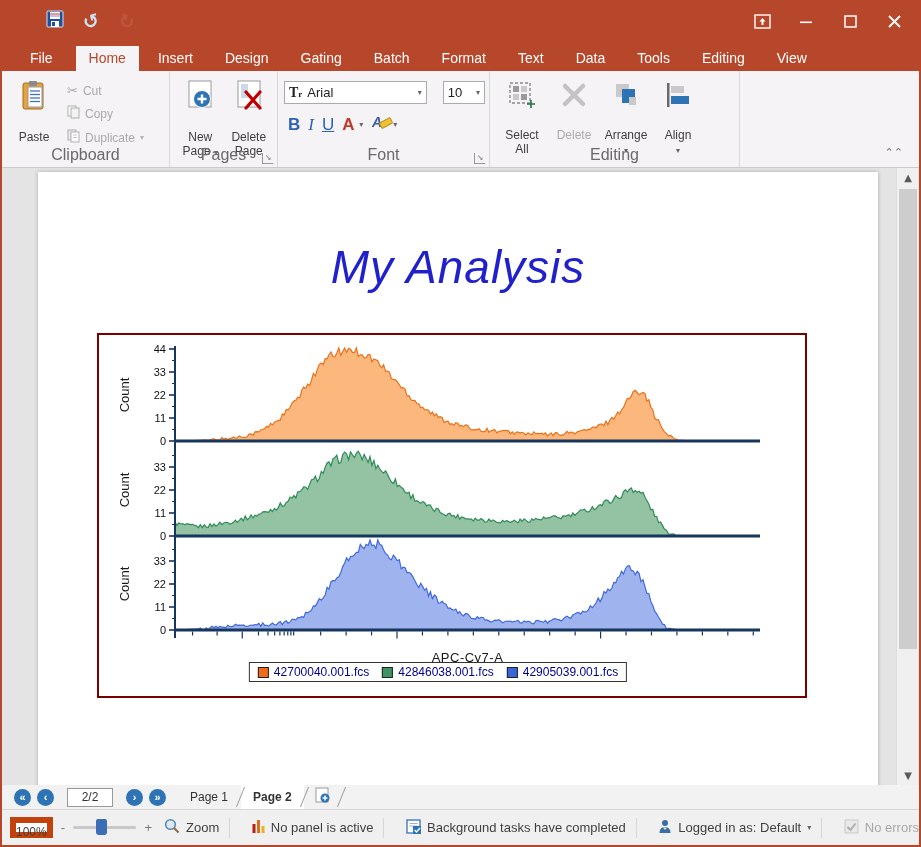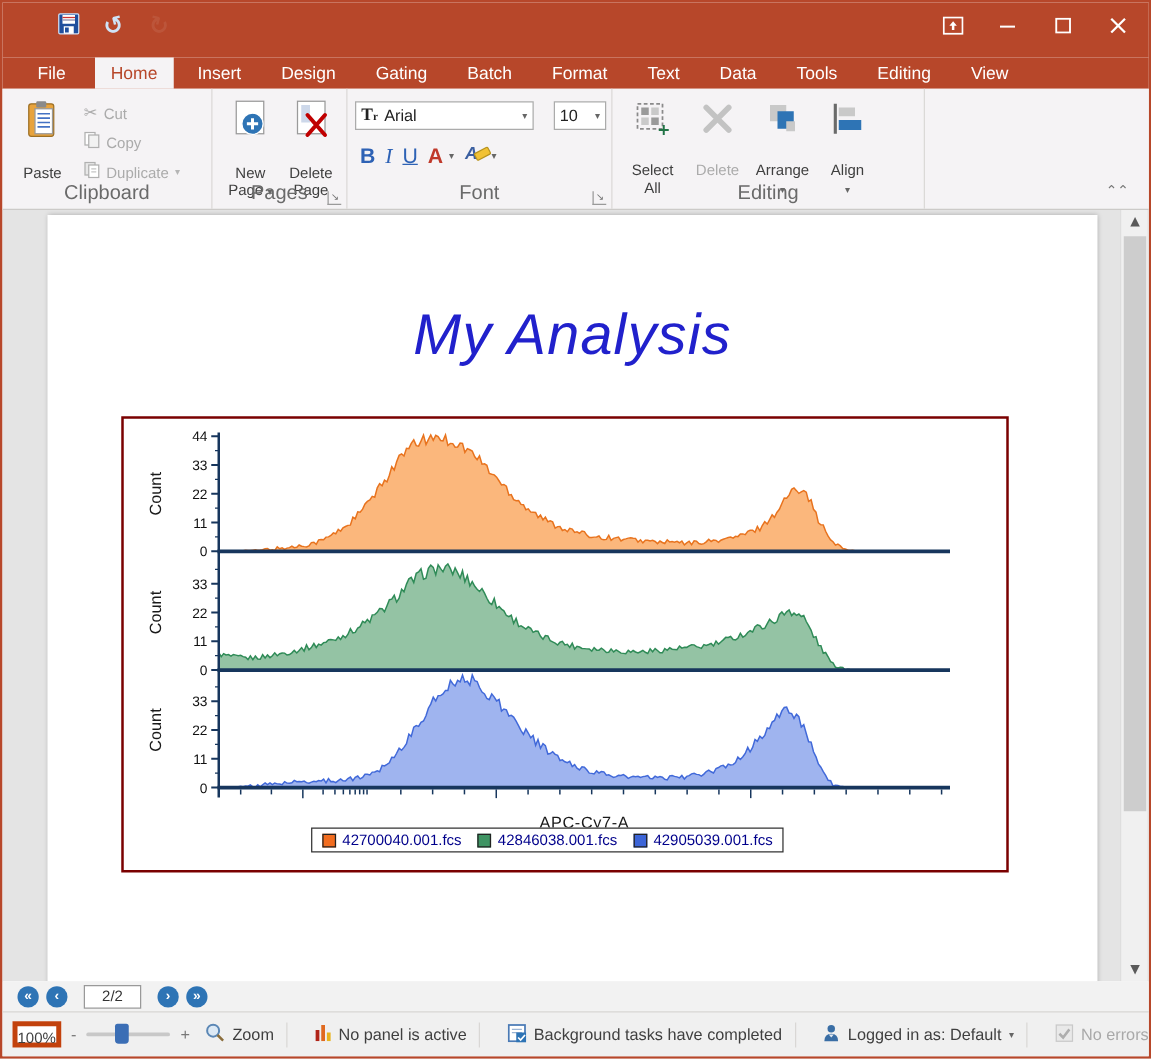--- a/index.html
+++ b/index.html
@@ -58,21 +58,21 @@
   
   #statusbar1 { position:absolute; left:0; top:783px; right:0; height:24px; background:#F2F2F2; display:flex; align-items:center; font-size:12px; color:#333; }
   #statusbar2 { position:absolute; left:0; top:807px; right:0; height:36px; background:#F0F0F0; border-top:1px solid #D8D6D4; display:flex; align-items:center; font-size:13px; color:#3f3f3f; }
   .navbtn { width:17px; height:17px; border-radius:50%; background:#2E74B5; color:#fff; font-size:11px; font-weight:bold; display:flex; align-items:center; justify-content:center; cursor:pointer; line-height:1; }
   #pageind { width:46px; height:19px; background:#fff; border:1px solid #999; text-align:center; font-size:12px; line-height:17px; margin:0 7px; }
   .ptabs { display:flex; align-items:center; height:100%; margin-left:12px; }
   .ptab { padding:0 12px; height:100%; display:flex; align-items:center; cursor:pointer; }
   .ptab.active { font-weight:bold; background:#fff; }
   .pslant { width:1px; height:20px; background:#9a9a9a; transform:skewX(-22deg); }
   .newtab { padding:0 10px; cursor:pointer; }
-  #zoombox { width:46px; height:21px; background:#fff; border:4px solid #c2410c; text-align:center; line-height:19px; font-size:12px; margin-left:8px; }
+  #zoombox { width:46px; height:21px; background:#fff; border:6px solid #c2410c; text-align:center; line-height:19px; font-size:12px; margin-left:8px; }
   #slider { position:relative; width:112px; height:3px; background:#c8c8c8; border-radius:2px; margin:0 8px; }
   #sliderthumb { position:absolute; left:23px; top:-7px; width:11px; height:16px; background:#3B6EB5; border-radius:2px 2px 3px 3px; cursor:pointer; }
   .sep { width:1px; height:20px; background:#d9d7d5; margin:0 10px; }
   .sitem { display:flex; align-items:center; gap:6px; cursor:pointer; white-space:nowrap;margin-left:12px; }
   .gray { color:#a9a9a9; }
   svg text { font-family:"Liberation Sans", sans-serif; }
 </style>
 </head>
 <body>
 
@@ -413,20 +413,36 @@
           <span>‹</span>
         </div>
       <div id="pageind">2/2</div>
       <div class="navbtn">
           <span>›</span>
         </div>
       <div class="navbtn">
           <span>»</span>
         </div>
     </div>
+    <div class="ptabs">
+      <div class="ptab">Page 1</div>
+      <div class="pslant"></div>
+      <div class="ptab active">Page 2</div>
+      <div class="pslant"></div>
+      <div class="newtab">
+        <span>
+          <svg width="16" height="17" viewBox="0 0 16 17">
+              <rect x="1" y="1" width="12" height="14" fill="#fff" stroke="#9a9a9a"></rect>
+              <circle cx="10" cy="11" r="4.5" fill="#2E74B5"></circle>
+              <path d="M10 8.6 v4.8 M7.6 11 h4.8" stroke="#fff" stroke-width="1.5"></path>
+            </svg>
+        </span>
+      </div>
+      <div class="pslant"></div>
+    </div>
   </div>
 
   <div id="statusbar2">
     <div id="zoombox">100%</div>
     <span style="margin-left:8px;color:#777">-</span>
     <div id="slider">
         <div id="sliderthumb"></div>
       </div>
     <span style="color:#777">+</span>
     <div class="sitem" style="margin-left:12px">

